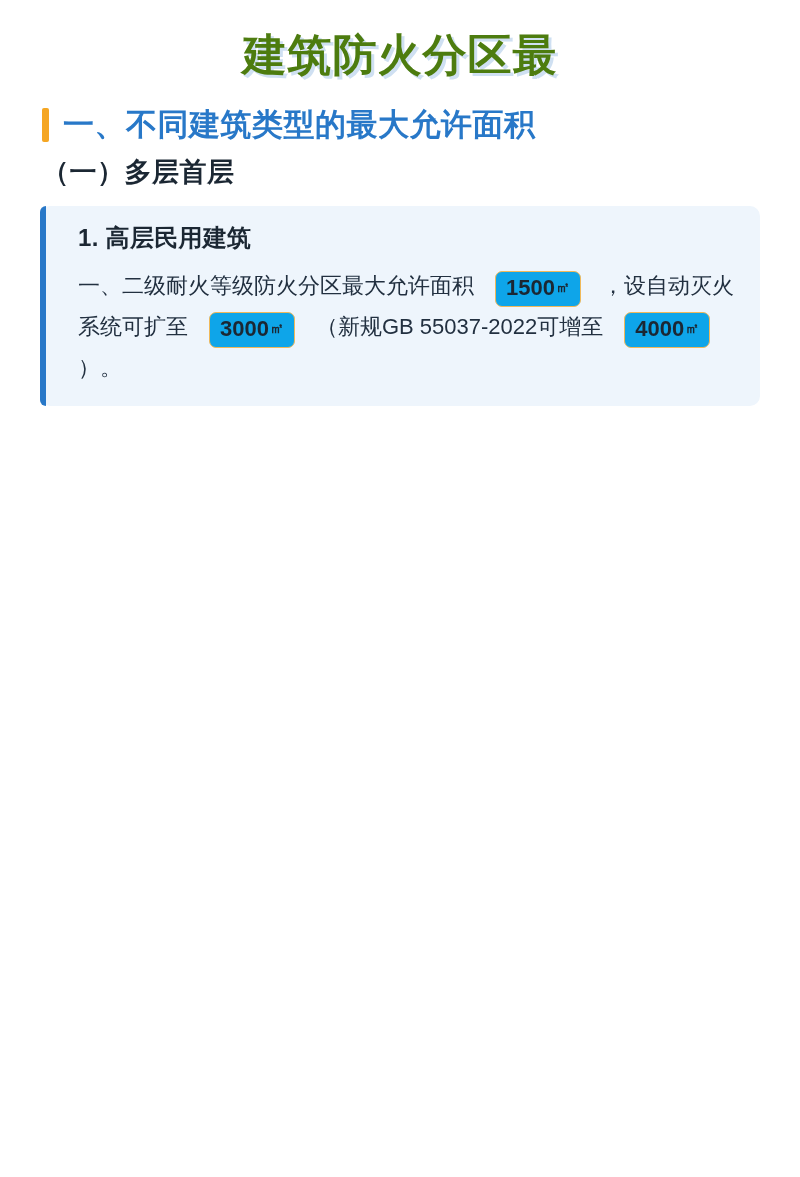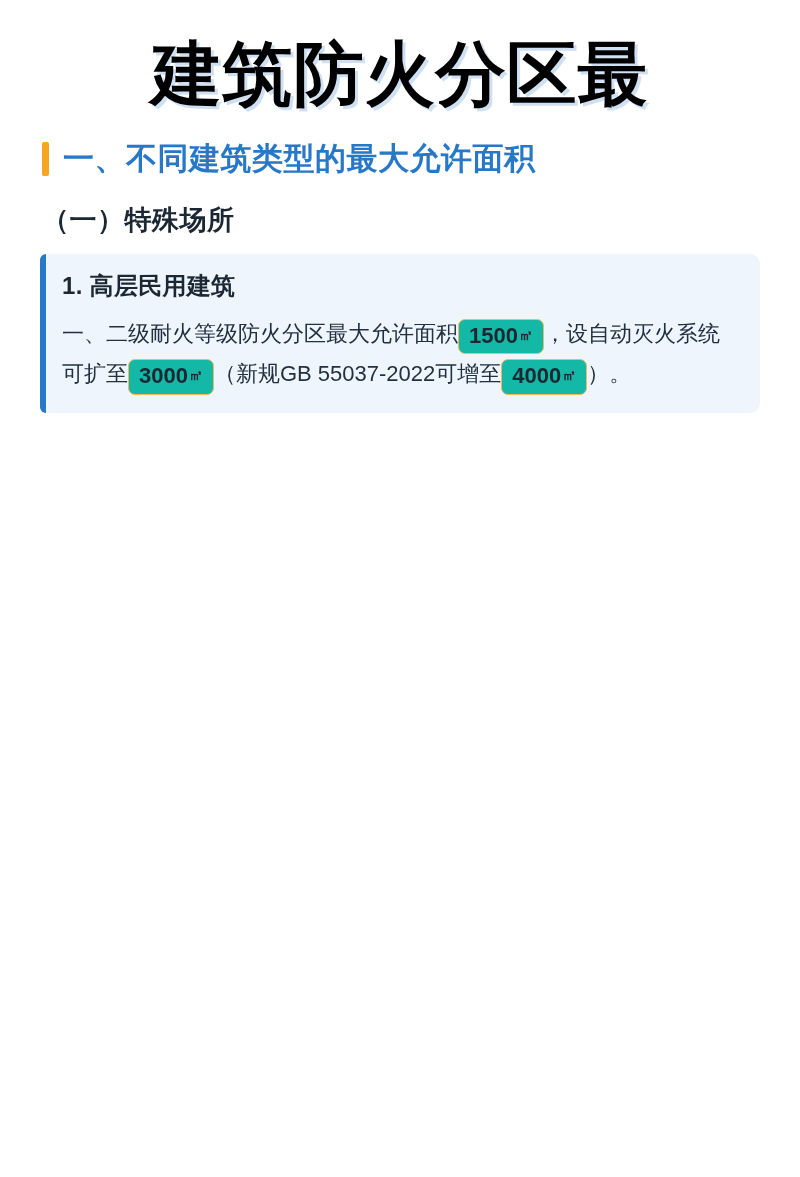--- a/index.html
+++ b/index.html
@@ -24,37 +24,37 @@
     position: relative;
   }
 
   
   .title-block {
     text-align: center;
     margin-top: 8px;
     margin-bottom: 18px;
   }
   .title-line {
-    font-size: 70px;
+    font-size: 44px;
     line-height: 1.28;
     font-weight: 900;
     letter-spacing: 1px;
-    color: #000000;
+    color: #4d7c0f;
     text-shadow:
       3px 3px 0 #cfe0f2,
       -1px -1px 0 #ffffff;
-    font-family: Liberation Serif, serif;
+    font-family: Liberation Mono, monospace;
   }
 
   
   .section-heading {
     display: flex;
     align-items: center;
     gap: 14px;
-    margin: 14px 0 22px 2px;
+    margin: 14px 0 8px 2px;
   }
   .section-bar {
     width: 7px;
     height: 34px;
     background: #f5a623;
     border-radius: 2px;
     flex: none;
   }
   .section-heading-text {
     font-size: 31px;
@@ -70,21 +70,21 @@
     color: #1b2733;
     margin: 4px 0 16px 2px;
     letter-spacing: 0.5px;
   }
 
   
   .card {
     position: relative;
     background: #eef5fc;
     border-radius: 10px;
-    padding: 16px 20px 18px 22px;
+    padding: 16px 20px 18px 38px;
     margin-bottom: 14px;
     box-sizing: border-box;
   }
   .card::before {
     content: "";
     position: absolute;
     left: 0;
     top: 0;
     bottom: 0;
     width: 6px;
@@ -100,25 +100,25 @@
   }
   .card-body {
     font-size: 22px;
     line-height: 1.85;
     color: #223040;
   }
 
   
   .chip {
     display: inline-block;
-    background: #14b8a6;
+    background: #0ea5e9;
     border: 1.5px solid #f0b95a;
     border-radius: 7px;
     padding: 1px 10px 3px 10px;
-    margin: 0 0;
+    margin: 0 21px;
     font-size: 22px;
     font-weight: 700;
     color: #1b2733;
     white-space: nowrap;
     line-height: 1.35;
     vertical-align: -2px;
   }
   .chip .unit {
     font-size: 14px;
     vertical-align: 3px;
@@ -136,21 +136,21 @@
 
   <div class="title-block">
     <div class="title-line">建筑防火分区最</div>
   </div>
 
   <div class="section-heading">
     <div class="section-bar"></div>
     <div class="section-heading-text">一、不同建筑类型的最大允许面积</div>
   </div>
 
-  <div class="sub-heading">（一）特殊场所</div>
+  <div class="sub-heading">（一）多层首层</div>
 
   <div id="cards-container">
       <div class="card">
         <div class="card-title">1. 高层民用建筑</div>
         <div class="card-body"><span class="txt">一、二级耐火等级防火分区最大允许面积</span><span class="chip"><span>1500</span><span class="unit">㎡</span></span><span class="txt">，设自动灭火系统可扩至</span><span class="chip"><span>3000</span><span class="unit">㎡</span></span><span class="txt">（新规GB 55037-2022可增至</span><span class="chip"><span>4000</span><span class="unit">㎡</span></span><span class="txt">）。</span></div>
       </div>
     </div>
 
 </div>
 

